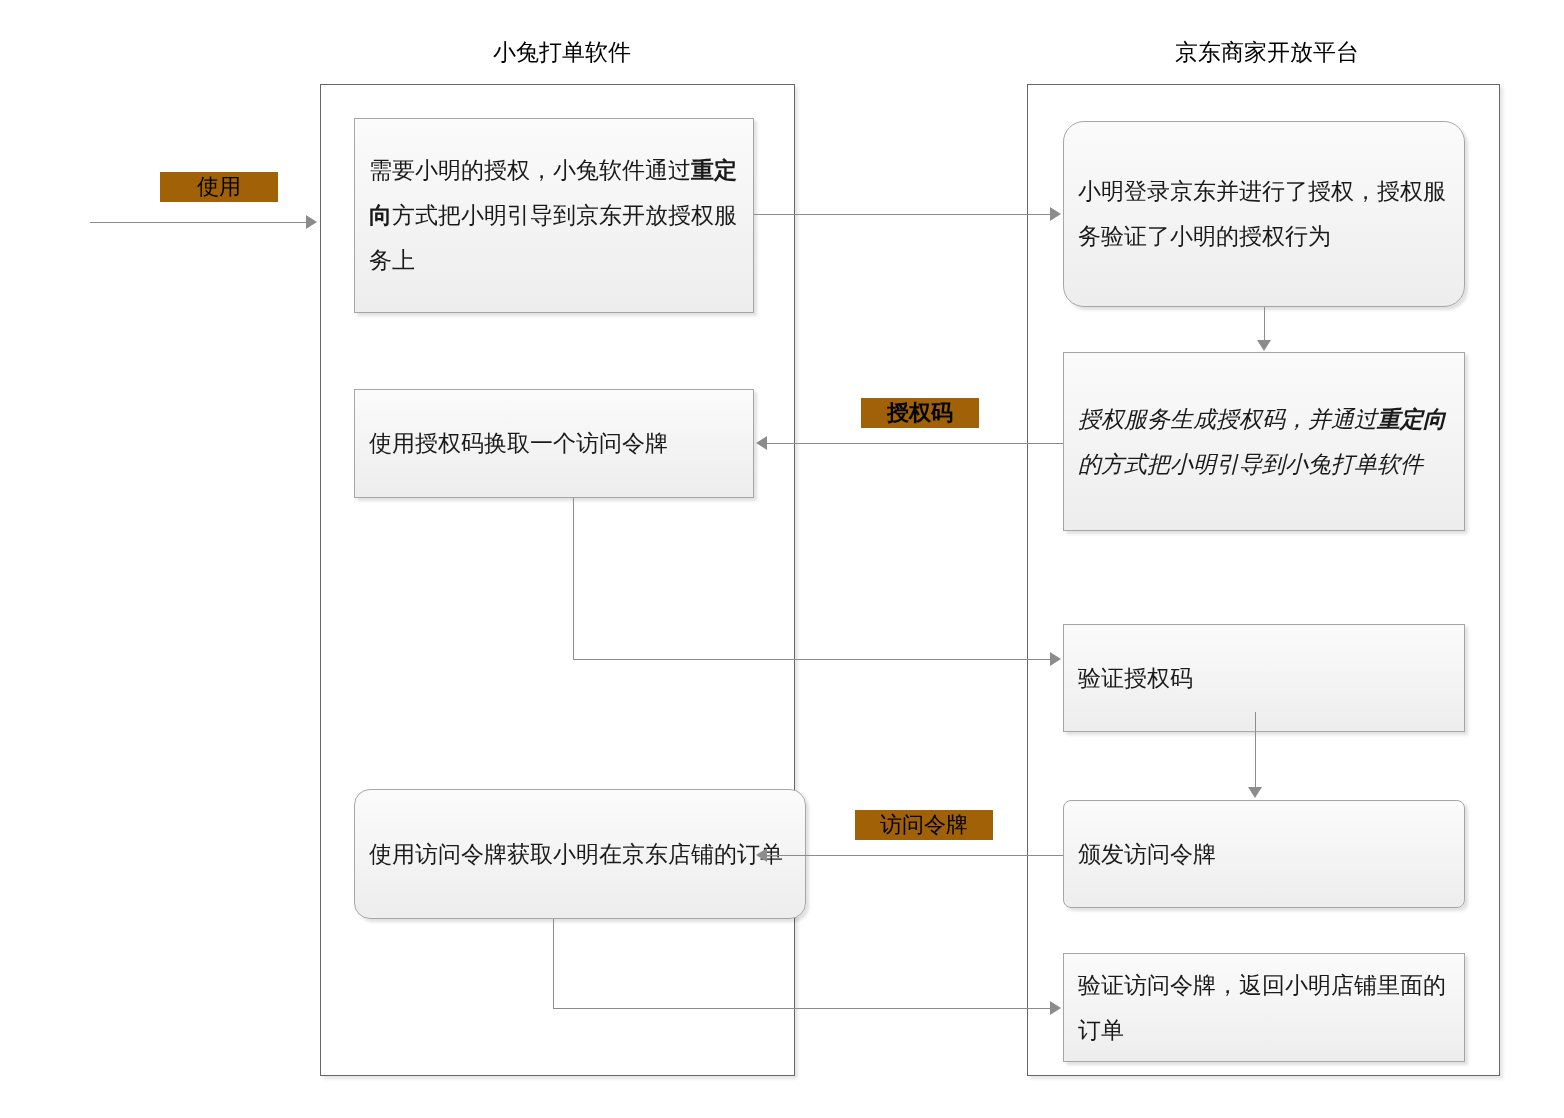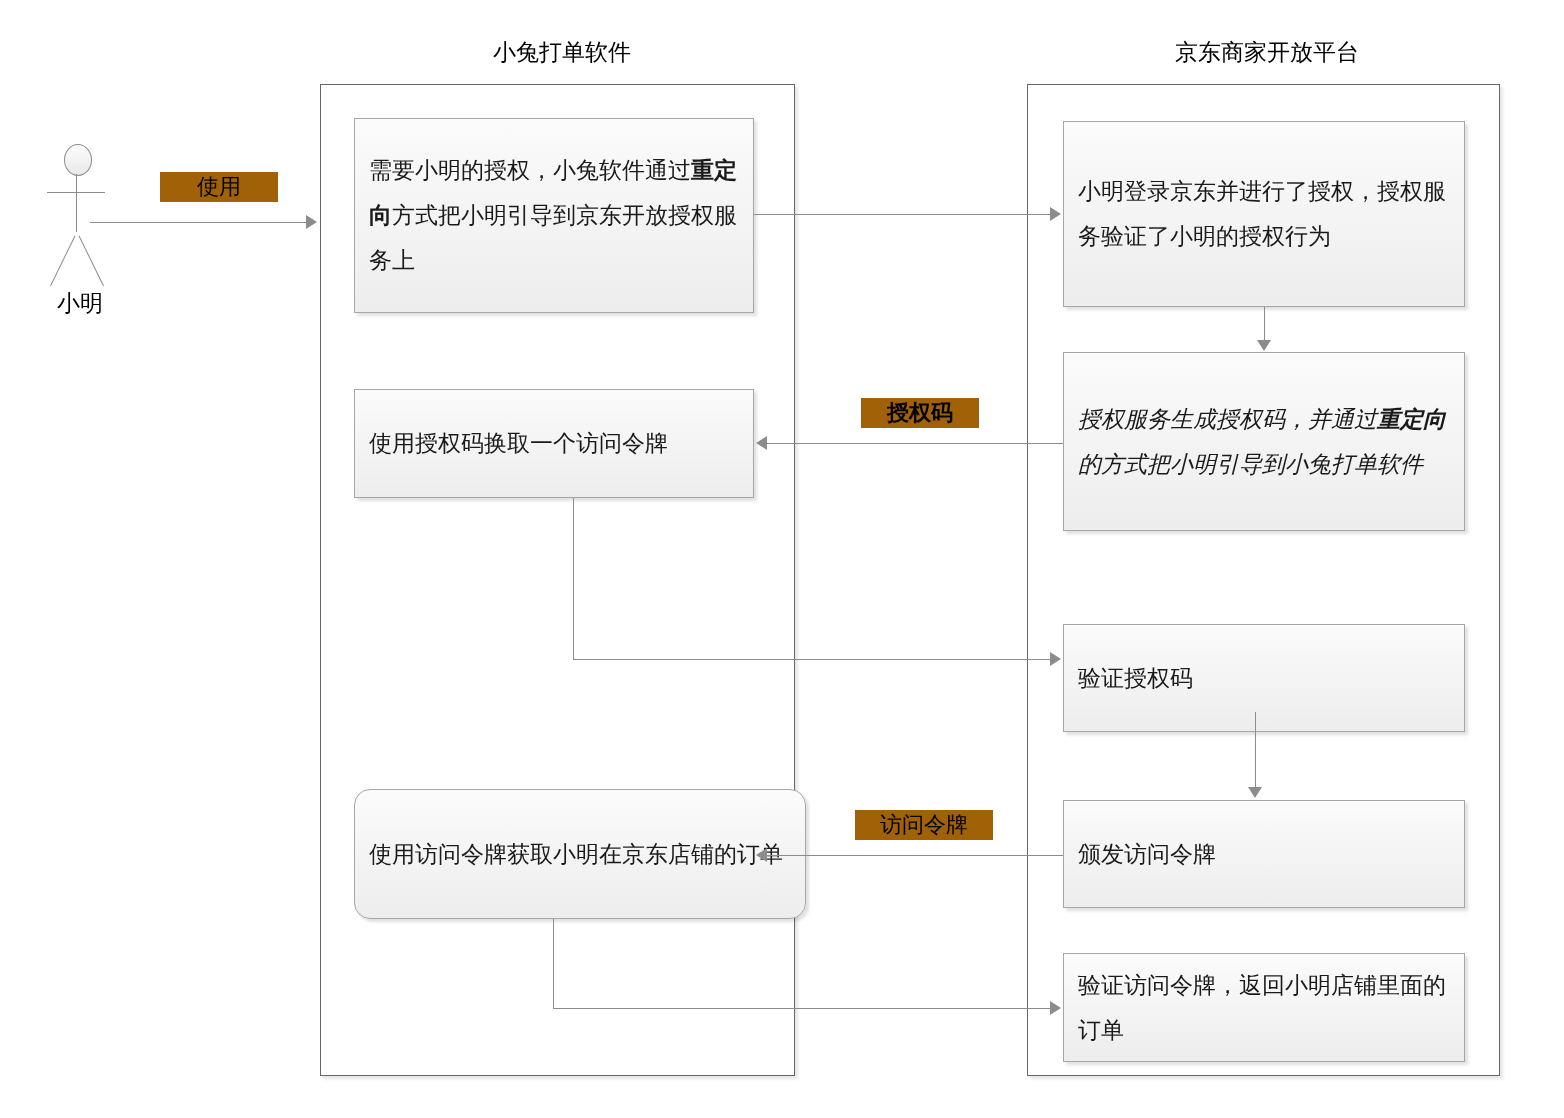--- a/index.html
+++ b/index.html
@@ -123,28 +123,20 @@
     font-size: 23px;
     color: #000000;
     white-space: nowrap;
   }
 </style>
 </head>
 <body>
 
 <div id="canvas">
 
-  <div id="actor-group">
-    <div class="actor-head"></div>
-    <div class="actor-body"></div>
-    <div class="actor-arms"></div>
-    <div class="actor-leg-l"></div>
-    <div class="actor-leg-r"></div>
-    <div class="actor-label">小明</div>
-  </div>
 
   <div class="hline" style="left:90px; top:222px; width:216px;"></div>
   <div class="arrow-r" style="left:306px; top:215px;"></div>
   <div class="edge-label" style="left:160px; top:172px; width:110px;">使用</div>
 
   <div class="lane-title" style="left:330px; top:38px; width:464px;">小兔打单软件</div>
   <div class="lane" style="left:320px; top:84px; width:475px; height:992px;"></div>
 
   <div class="node" style="left:354px; top:118px; width:400px; height:195px;">
     <div class="node-text"><span>需要小明的授权，小兔软件通过</span><b>重定向</b><span>方式把小明引导到京东开放授权服务上</span></div>
@@ -154,33 +146,33 @@
     <div class="node-text">使用授权码换取一个访问令牌</div>
   </div>
 
   <div class="node" style="left:354px; top:789px; width:452px; height:130px;border-radius:16px;">
     <div class="node-text">使用访问令牌获取小明在京东店铺的订单</div>
   </div>
 
   <div class="lane-title" style="left:1035px; top:38px; width:464px;">京东商家开放平台</div>
   <div class="lane" style="left:1027px; top:84px; width:473px; height:992px;"></div>
 
-  <div class="node" style="left:1063px; top:121px; width:402px; height:186px;">
+  <div class="node" style="left:1063px; top:121px; width:402px; height:186px;border-radius:21px;">
     <div class="node-text">小明登录京东并进行了授权，授权服务验证了小明的授权行为</div>
   </div>
 
   <div class="node" style="left:1063px; top:352px; width:402px; height:179px;font-style:italic;">
     <div class="node-text"><span>授权服务生成授权码，并通过</span><b>重定向</b><span>的方式把小明引导到小兔打单软件</span></div>
   </div>
 
   <div class="node" style="left:1063px; top:604px; width:402px; height:108px;margin-top:20px;">
     <div class="node-text">验证授权码</div>
   </div>
 
-  <div class="node" style="left:1063px; top:800px; width:402px; height:108px;">
+  <div class="node" style="left:1063px; top:800px; width:402px; height:108px;border-radius:8px;">
     <div class="node-text">颁发访问令牌</div>
   </div>
 
   <div class="node" style="left:1063px; top:953px; width:402px; height:109px;">
     <div class="node-text">验证访问令牌，返回小明店铺里面的订单</div>
   </div>
 
   <div class="hline" style="left:754px; top:214px; width:296px;"></div>
   <div class="arrow-r" style="left:1050px; top:207px;"></div>
 

